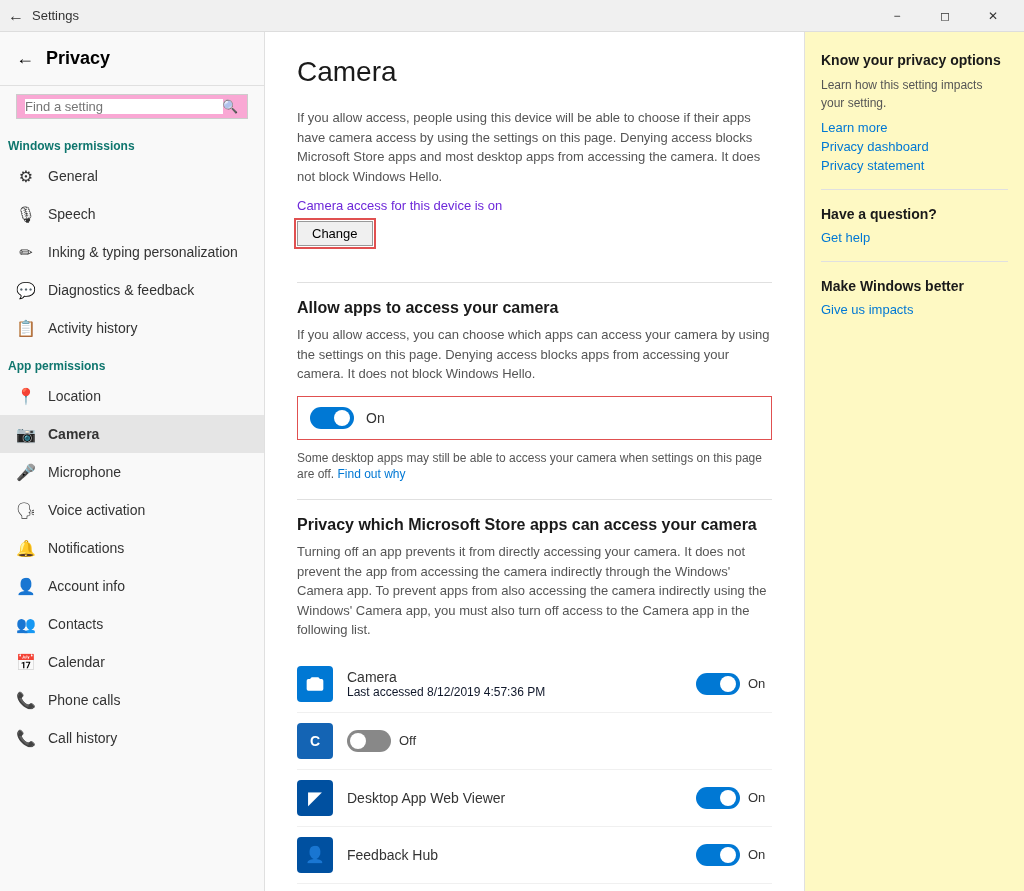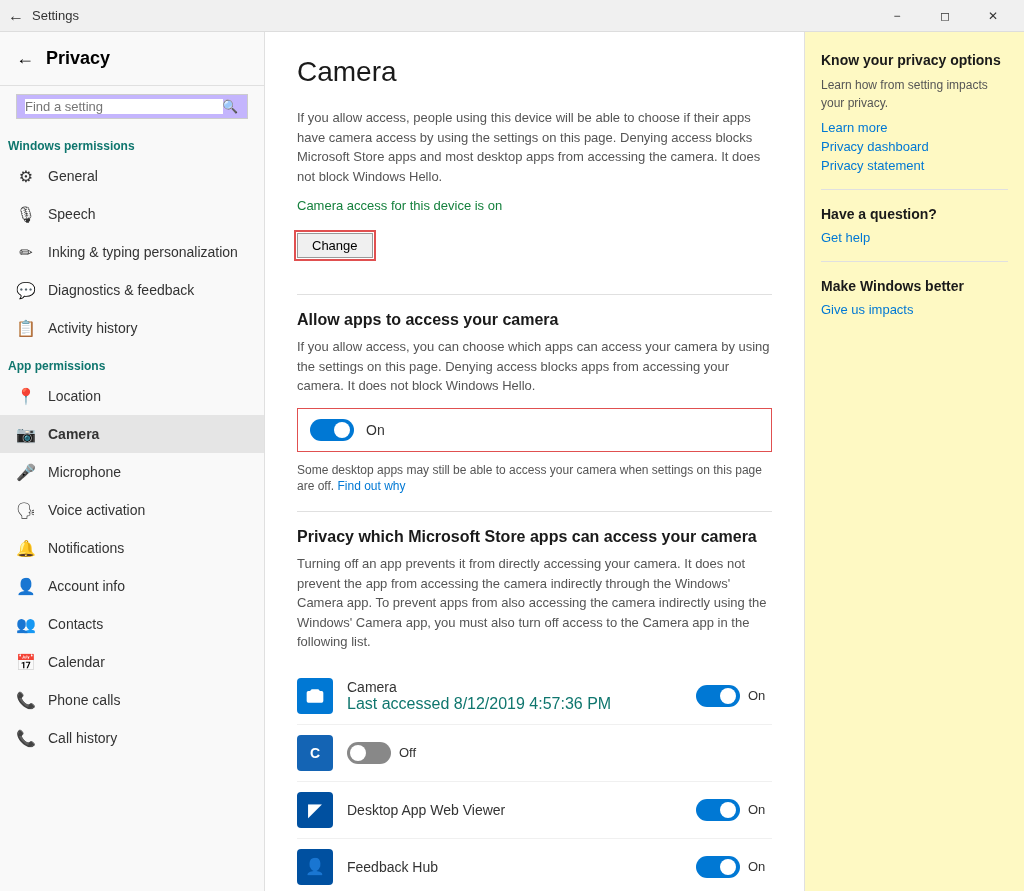--- a/index.html
+++ b/index.html
@@ -32,21 +32,21 @@
       flex-shrink: 0;
     }
     .sidebar-nav-top { padding: 8px 0; border-bottom: 1px solid #e0e0e0; }
     .sidebar-back { display: flex; align-items: center; gap: 12px; padding: 8px 16px; cursor: pointer; }
 
     .search-box {
       margin: 8px 16px;
       display: flex;
       align-items: center;
       border: 1px solid #ccc;
-      background: #c4b5fd;
+      background: #f9a8d4;
       padding: 4px 8px;
     }
     .search-box input { border: none; outline: none; flex: 1; font-size: 13px; }
     .search-box span { color: #666; font-size: 13px; }
 
     .sidebar-section-label { padding: 12px 8px 4px; font-size: 12px; color: #0f766e; font-weight: 600; }
     .sidebar-item {
       display: flex; align-items: center; gap: 12px;
       padding: 9px 16px;
       cursor: pointer;
@@ -61,21 +61,21 @@
       flex: 1;
       background: white;
       overflow-y: auto;
       padding: 24px 32px;
     }
     .page-title { font-size: 28px; font-weight: 300; color: #1a1a1a; margin-bottom: 20px; }
 
     .section-title { font-size: 16px; font-weight: 600; color: #1a1a1a; margin-bottom: 8px; }
     .section-desc { font-size: 13px; color: #555; line-height: 1.5; margin-bottom: 12px; }
 
-    .device-status { font-size: 13px; color: #15803d; margin-bottom: 20px; }
+    .device-status { font-size: 13px; color: #6d28d9; margin-bottom: 8px; }
     .change-btn {
       border: 1px solid #999;
       background: #f0f0f0;
       padding: 4px 14px;
       font-size: 13px;
       cursor: pointer;
       margin-bottom: 20px;
       outline: 2px solid #e05050;
       outline-offset: 1px;
     }
@@ -122,21 +122,21 @@
       border-bottom: 1px solid #f0f0f0;
       gap: 14px;
     }
     .app-icon { width: 36px; height: 36px; border-radius: 4px; display: flex; align-items: center; justify-content: center; font-size: 18px; flex-shrink: 0; }
     .app-icon.camera-blue { background: #0078d4; color: white; }
     .app-icon.cortana-blue { background: #1464b4; color: white; }
     .app-icon.desktop-blue { background: #0050a0; color: white; }
     .app-icon.feedback-blue { background: #0050a0; color: white; }
     .app-info { flex: 1; }
     .app-name { font-size: 14px; color: #333; font-weight: 500; }
-    .app-sub { font-size: 16px; color: #0f766e; }
+    .app-sub { font-size: 12px; color: #0f172a; }
     .app-toggle-area { display: flex; align-items: center; gap: 8px; }
     .small-toggle { position: relative; width: 44px; height: 22px; }
     .small-toggle-track { width: 44px; height: 22px; border-radius: 11px; background: #0078d4; }
     .small-toggle-track.off { background: #888; }
     .small-toggle-thumb { position: absolute; top: 3px; width: 16px; height: 16px; border-radius: 50%; background: white; }
     .small-toggle-thumb.on { left: 24px; }
     .small-toggle-thumb.off { left: 3px; }
     .app-toggle-label { font-size: 13px; color: #333; width: 24px; }
 
     
@@ -343,21 +343,21 @@
           </div>
           <span class="app-toggle-label">On</span>
         </div>
       </div>
 
     </div>
   </div>
 
   <div class="right-panel">
     <div class="right-section-title">Know your privacy options</div>
-    <p class="right-desc">Learn how from setting impacts your privacy.</p>
+    <p class="right-desc">Learn how this setting impacts your setting.</p>
     <a class="right-link">Learn more</a>
     <a class="right-link">Privacy dashboard</a>
     <a class="right-link">Privacy statement</a>
 
     <hr class="right-divider">
 
     <div class="right-section-title">Have a question?</div>
     <a class="right-link">Get help</a>
 
     <hr class="right-divider">

